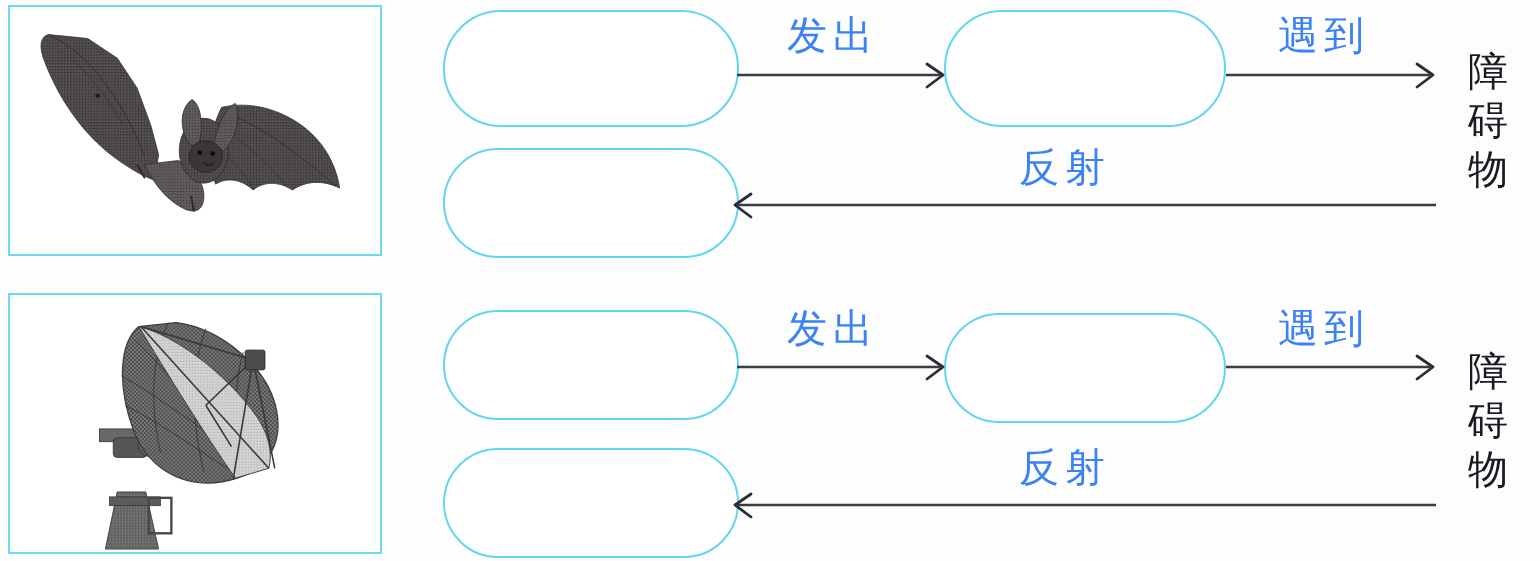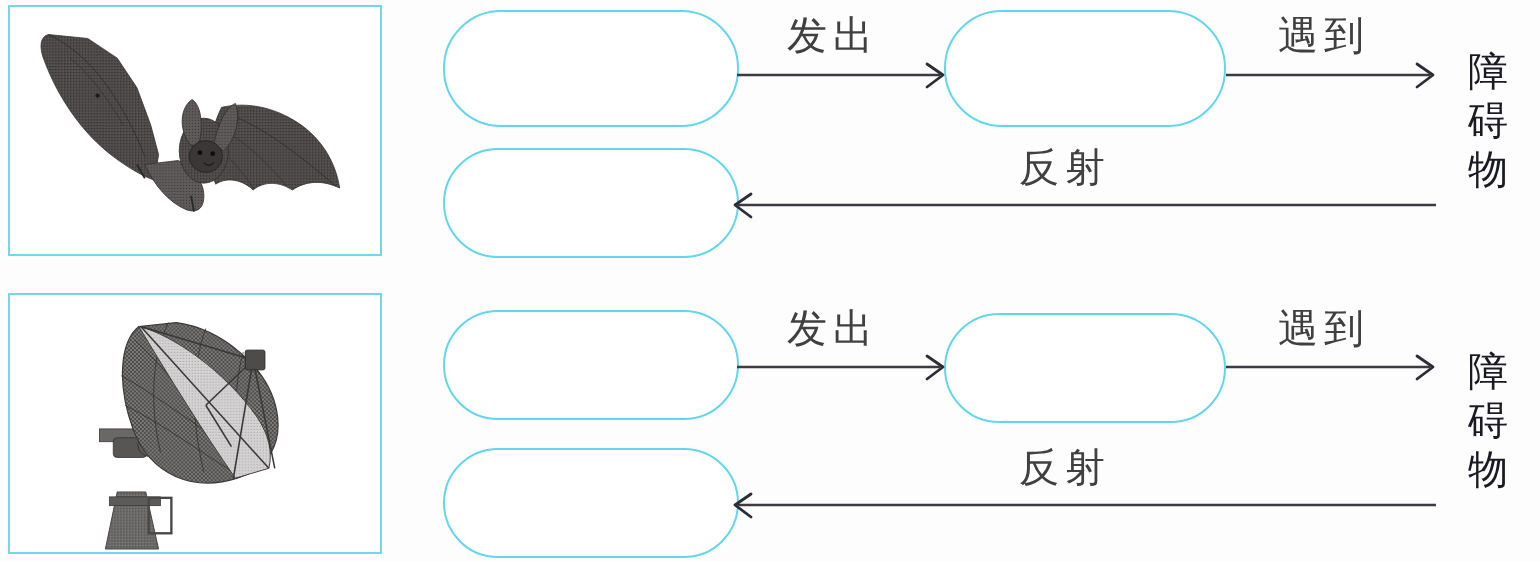--- a/index.html
+++ b/index.html
@@ -34,21 +34,21 @@
   .flow-box {
     position: absolute;
     box-sizing: border-box;
     border: 2.5px solid #63d6ec;
     background: #ffffff;
     border-radius: 58px;
   }
 
   .flow-label {
     position: absolute;
-    color: #404040;
+    color: #3b82f6;
     font-size: 40px;
     line-height: 1;
     letter-spacing: 6px;
     white-space: nowrap;
     font-family: "Liberation Serif", "DejaVu Serif", serif;
   }
 
   .vert-label {
     position: absolute;
     color: #1a1a22;

